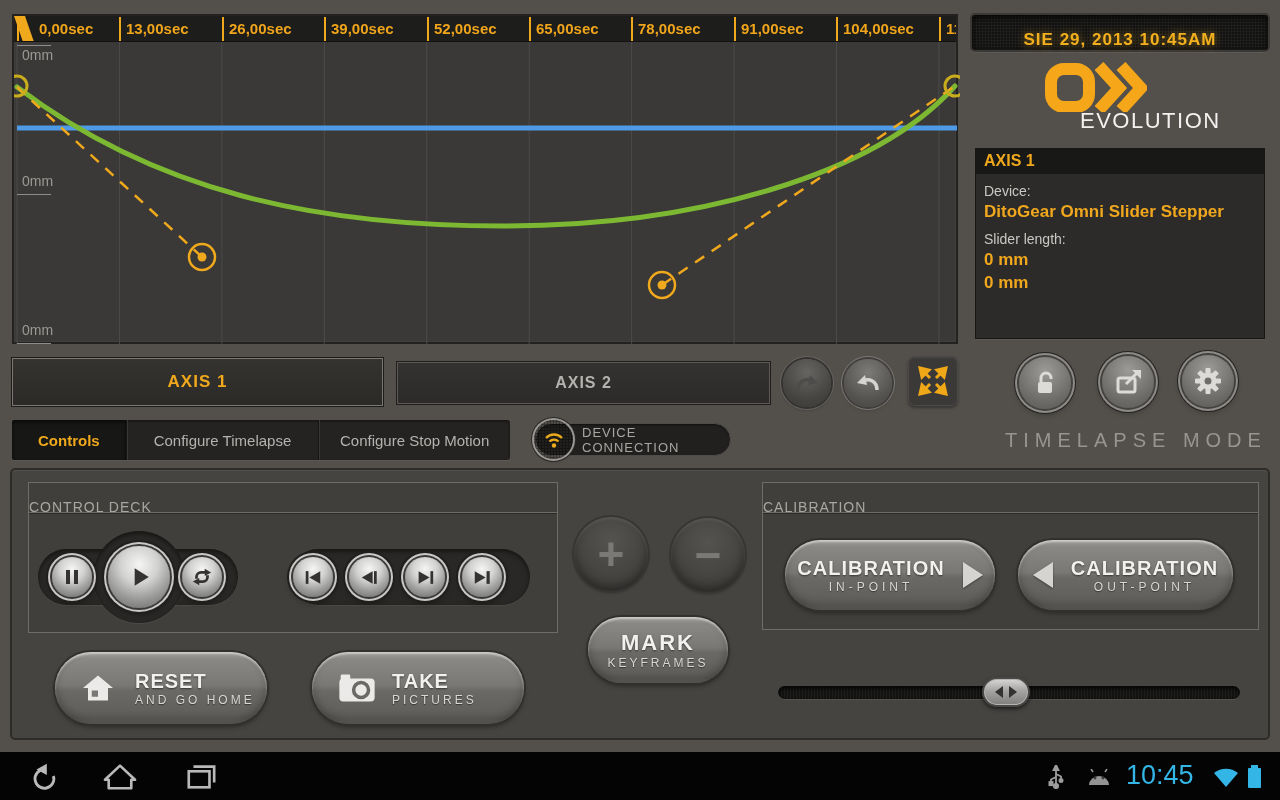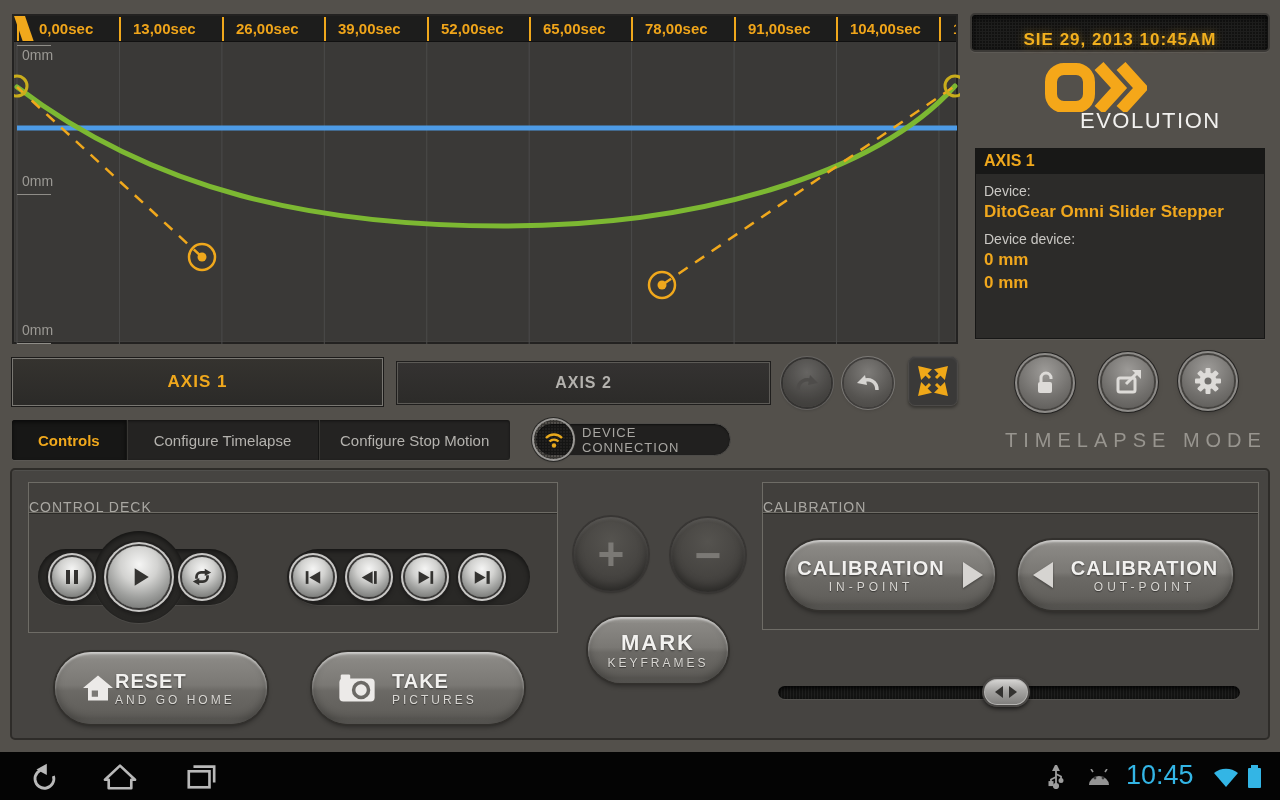--- a/index.html
+++ b/index.html
@@ -7,21 +7,21 @@
   .screen{position:relative;width:1280px;height:800px;background:#53504b;overflow:hidden;
     font-family:"Liberation Sans","DejaVu Sans",sans-serif;-webkit-font-smoothing:antialiased;}
   .abs{position:absolute;}
 
   
   .graph-panel{left:12px;top:14px;width:946px;height:330px;background:#39383695;
     background:#3a3937;border:2px solid #232221;box-shadow:inset 0 0 0 1px rgba(255,255,255,.03);}
   .graph-svg{position:absolute;left:0;top:0;}
   .tl-header{position:absolute;left:0;top:0;width:100%;height:26px;background:#1d1d1c;
     border-bottom:1px solid #111;overflow:hidden;}
-  .tick{position:absolute;top:1px;height:24px;border-left:2px solid #f0a81c;padding-left:12px;
+  .tick{position:absolute;top:1px;height:24px;border-left:2px solid #f0a81c;padding-left:5px;
     color:#f0a51a;font-size:15px;font-weight:bold;line-height:24px;white-space:nowrap;}
   .playhead{position:absolute;left:0px;top:0px;width:20px;height:26px;background:#f0a81c;
     clip-path:polygon(0 0,55% 0,100% 100%,45% 100%);}
   .mm-line{position:absolute;left:3px;width:34px;height:0;border-top:1px solid #8f8d88;}
   .mm-label{position:absolute;left:8px;color:#9b9994;font-size:14px;}
 
   
   .datedisp{left:970px;top:13px;width:300px;height:39px;background:#121211;border-radius:5px;
     border:2px solid #3b3936;box-shadow:inset 0 2px 6px rgba(0,0,0,.85),0 1px 0 rgba(255,255,255,.06);
     display:flex;align-items:flex-end;justify-content:center;color:#f2b01e;font-size:17px;font-weight:bold;
@@ -169,21 +169,21 @@
     <rect x="8" y="7" width="38" height="38" rx="13" fill="none" stroke="#f5a719" stroke-width="12"></rect>
     <polyline points="56,4 76,26 56,48" fill="none" stroke="#f5a719" stroke-width="12"></polyline>
     <polyline points="78,4 98,26 78,48" fill="none" stroke="#f5a719" stroke-width="12"></polyline>
   </svg>
   <div class="abs evo-text">EVOLUTION</div>
 
   <div class="abs axisinfo">
     <div class="axisinfo-hdr">AXIS 1</div>
     <div class="rowlabel">Device:</div>
     <div class="rowvalue">DitoGear Omni Slider Stepper</div>
-    <div class="rowlabel">Device device:</div>
+    <div class="rowlabel">Slider length:</div>
     <div class="rowvalue">0 mm</div>
     <div class="rowvalue">0 mm</div>
 
   </div>
 
   <div class="abs axis-btn axis1">
     <span>AXIS 1</span>
   </div>
   <div class="abs axis-btn axis2">
     <span>AXIS 2</span>
@@ -322,21 +322,21 @@
         <rect x="17" y="2" width="3" height="14" fill="#343331"></rect>
     </svg>
   </div>
   <div class="abs tbtn" style="left:462px;top:557px;width:40px;height:40px">
     <svg width="20" height="17" viewBox="0 0 22 18">
       <polygon points="3,2 3,16 15,9" fill="#343331"></polygon>
         <rect x="16" y="2" width="3.5" height="14" fill="#343331"></rect>
     </svg>
   </div>
 
-  <div class="abs pill" style="left:55px;top:652px;width:212px;height:72px;justify-content:flex-start;padding-left:26px;gap:0">
+  <div class="abs pill" style="left:55px;top:652px;width:212px;height:72px;justify-content:flex-start;padding-left:26px;gap:20px">
     <svg width="34" height="30" viewBox="0 0 26 24">
       <polygon points="13,2 25,12 21,12 21,22 5,22 5,12 1,12" fill="#eceae8"></polygon>
       <rect x="8" y="14" width="5" height="5" fill="#7a7874"></rect>
     </svg>
     <div>
       <div class="l1">RESET</div>
       <div class="l2">AND GO HOME</div>
     </div>
   </div>
   <div class="abs pill" style="left:312px;top:652px;width:212px;height:72px;justify-content:flex-start;padding-left:26px;gap:16px">

